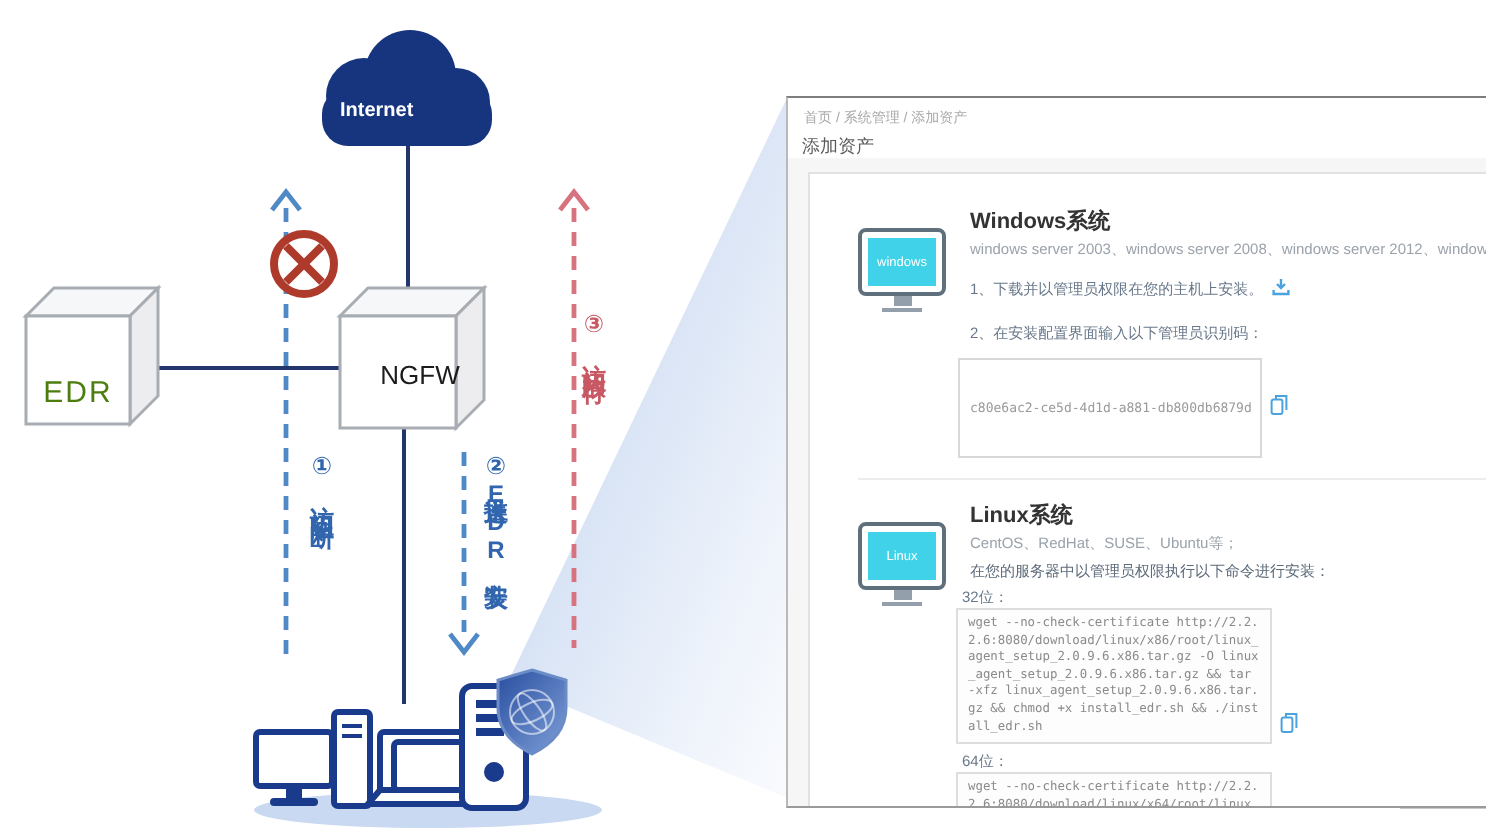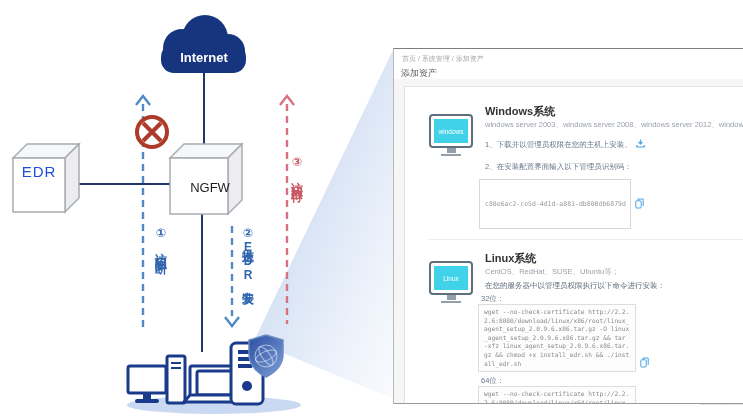--- a/index.html
+++ b/index.html
@@ -3,22 +3,22 @@
 <meta charset="utf-8">
 <style>
   * { margin:0; padding:0; box-sizing:border-box; }
   html,body { background:#fff; }
   body { font-family:"Liberation Sans","DejaVu Sans",sans-serif; }
   .stage { position:relative; width:743px; height:417px; overflow:hidden; background:#fff; }
   .stage svg.diagram { position:absolute; left:0; top:0; }
 
   
   .lbl { position:absolute; z-index:3; }
-  .lbl-internet { left:170px; top:50px; width:68px; text-align:center; color:#fff; font-size:13px; font-weight:600; }
-  .lbl-edr  { left:13px;  top:163px; width:52px; text-align:center; color:#1d4ed8; font-size:15px; letter-spacing:1px; }
+  .lbl-internet { left:170px; top:50px; width:68px; text-align:left; color:#fff; font-size:10px; font-weight:600; }
+  .lbl-edr  { left:13px;  top:188px; width:52px; text-align:center; color:#4d7c0f; font-size:15px; letter-spacing:1px; }
   .lbl-ngfw { left:170px; top:180px; width:80px; text-align:center; color:#1c1c1c; font-size:13px; }
   .vlbl { position:absolute; z-index:3; writing-mode:vertical-rl; text-orientation:upright; font-size:12px; font-weight:600; letter-spacing:3px; }
   .vlbl-block { left:152px; top:226px; color:#3166ae; }
   .vlbl-push  { left:239px; top:226px; color:#3166ae; letter-spacing:0px; }
   .vlbl-allow { left:288px; top:155px; color:#c75864; }
 
   
   .panel { position:absolute; left:393px; top:48px; width:352px; height:356px; z-index:2;
            background:#fff; border-top:1px solid #7e7e7e; border-left:1px solid #b9b9b9;
            border-bottom:1px solid #9a9a9a; overflow:hidden; }

